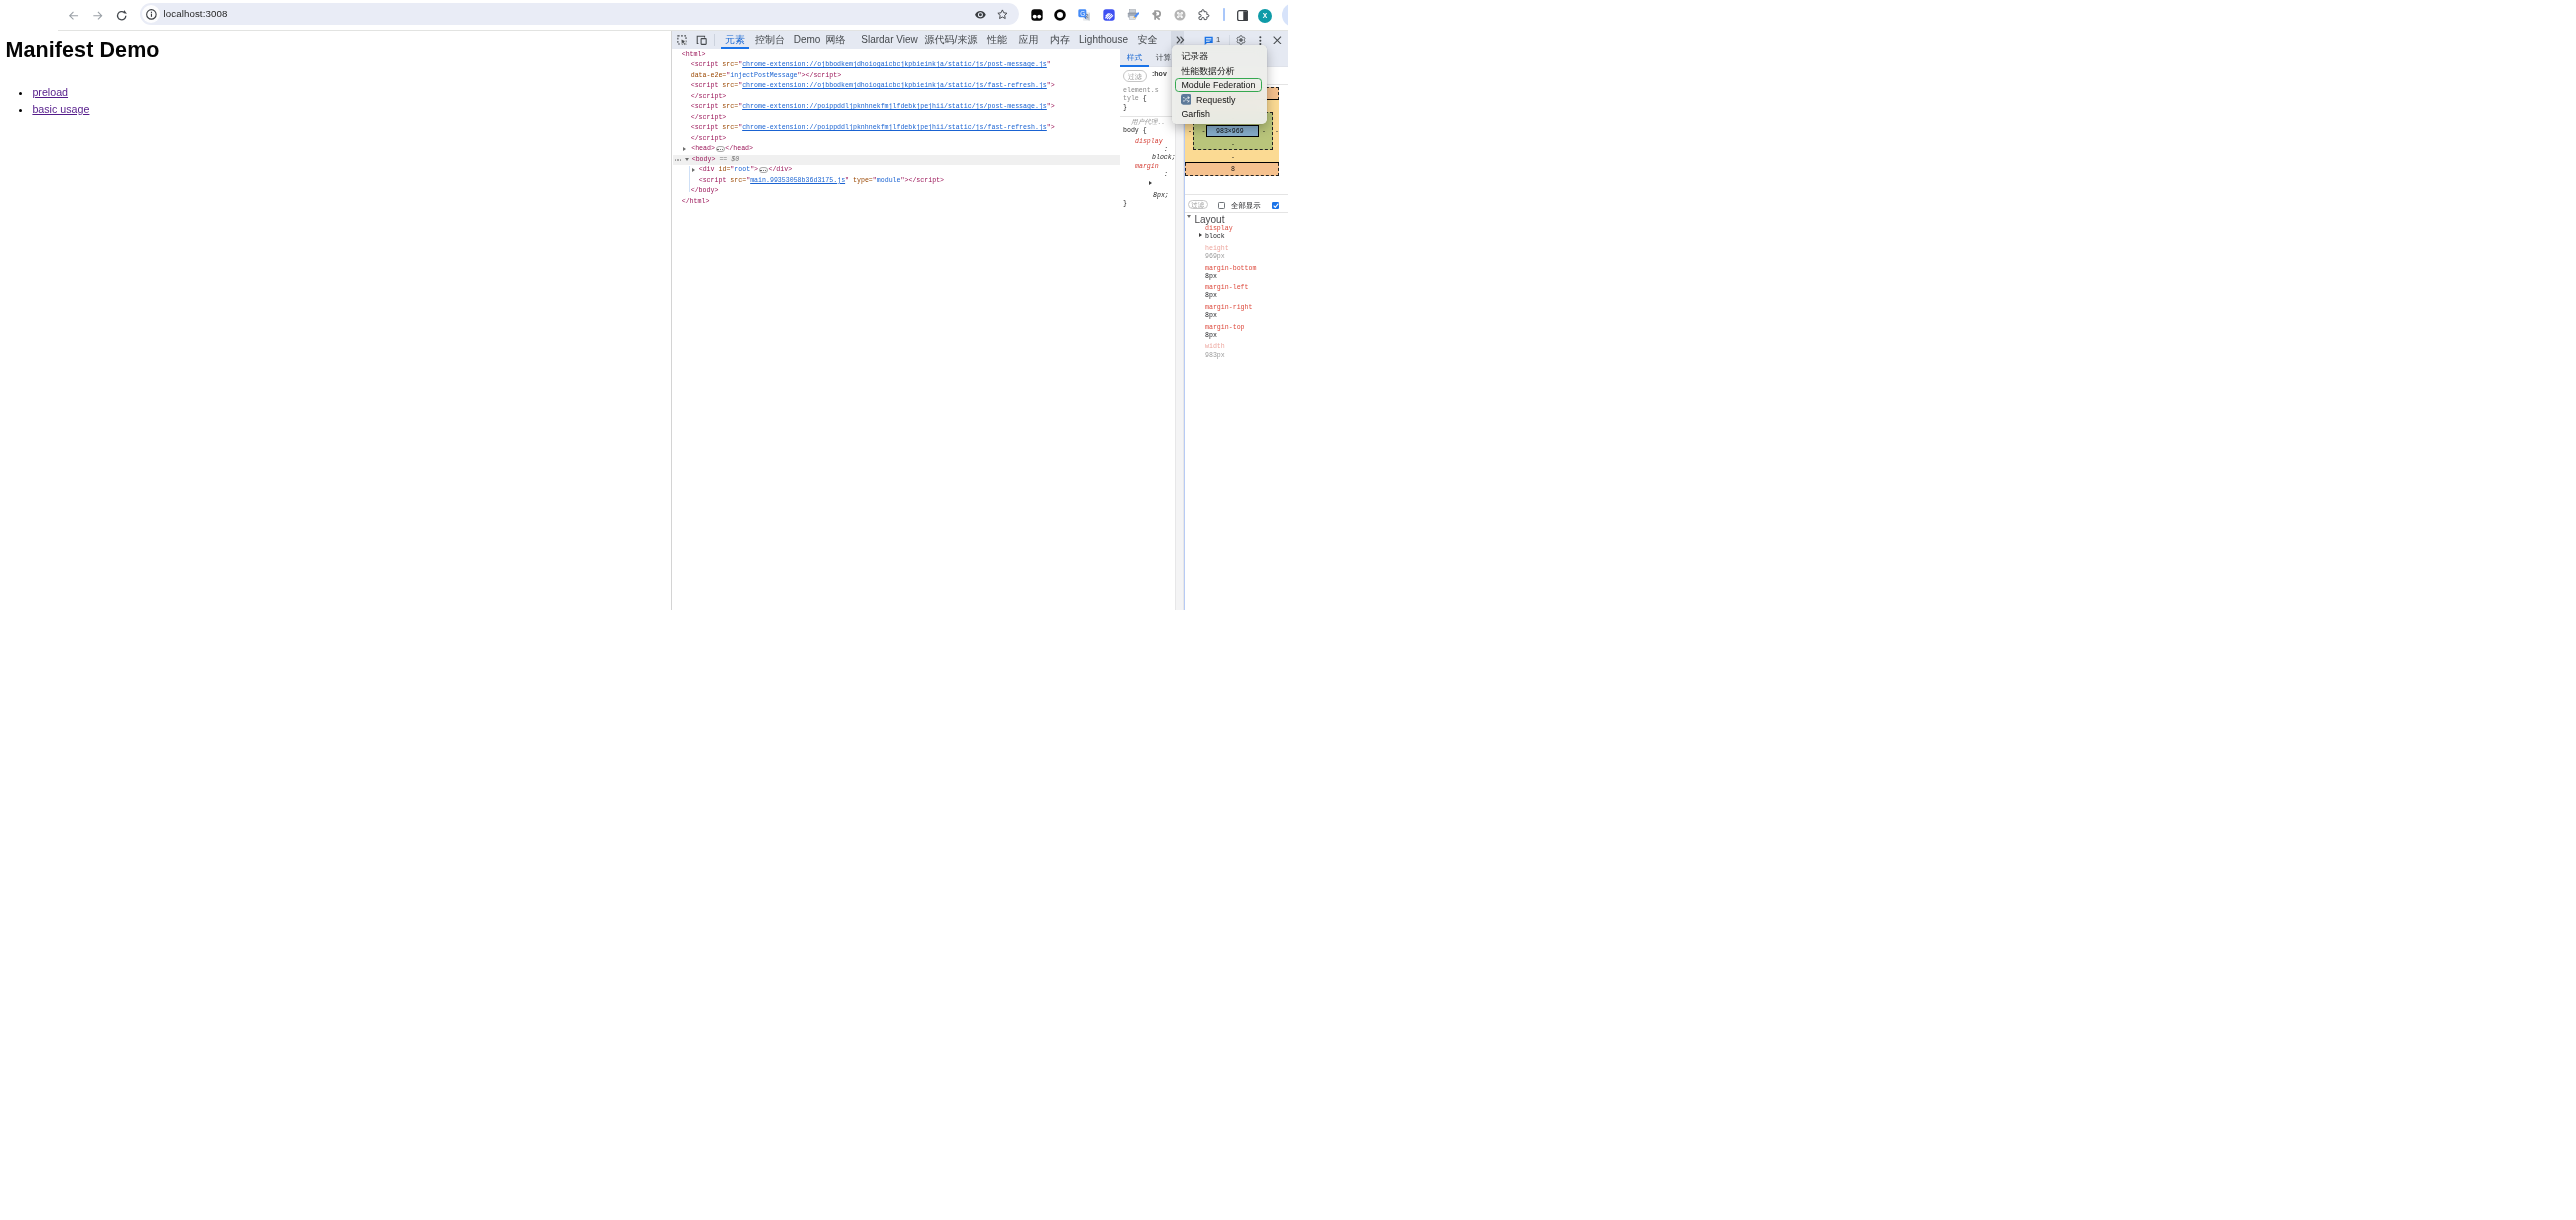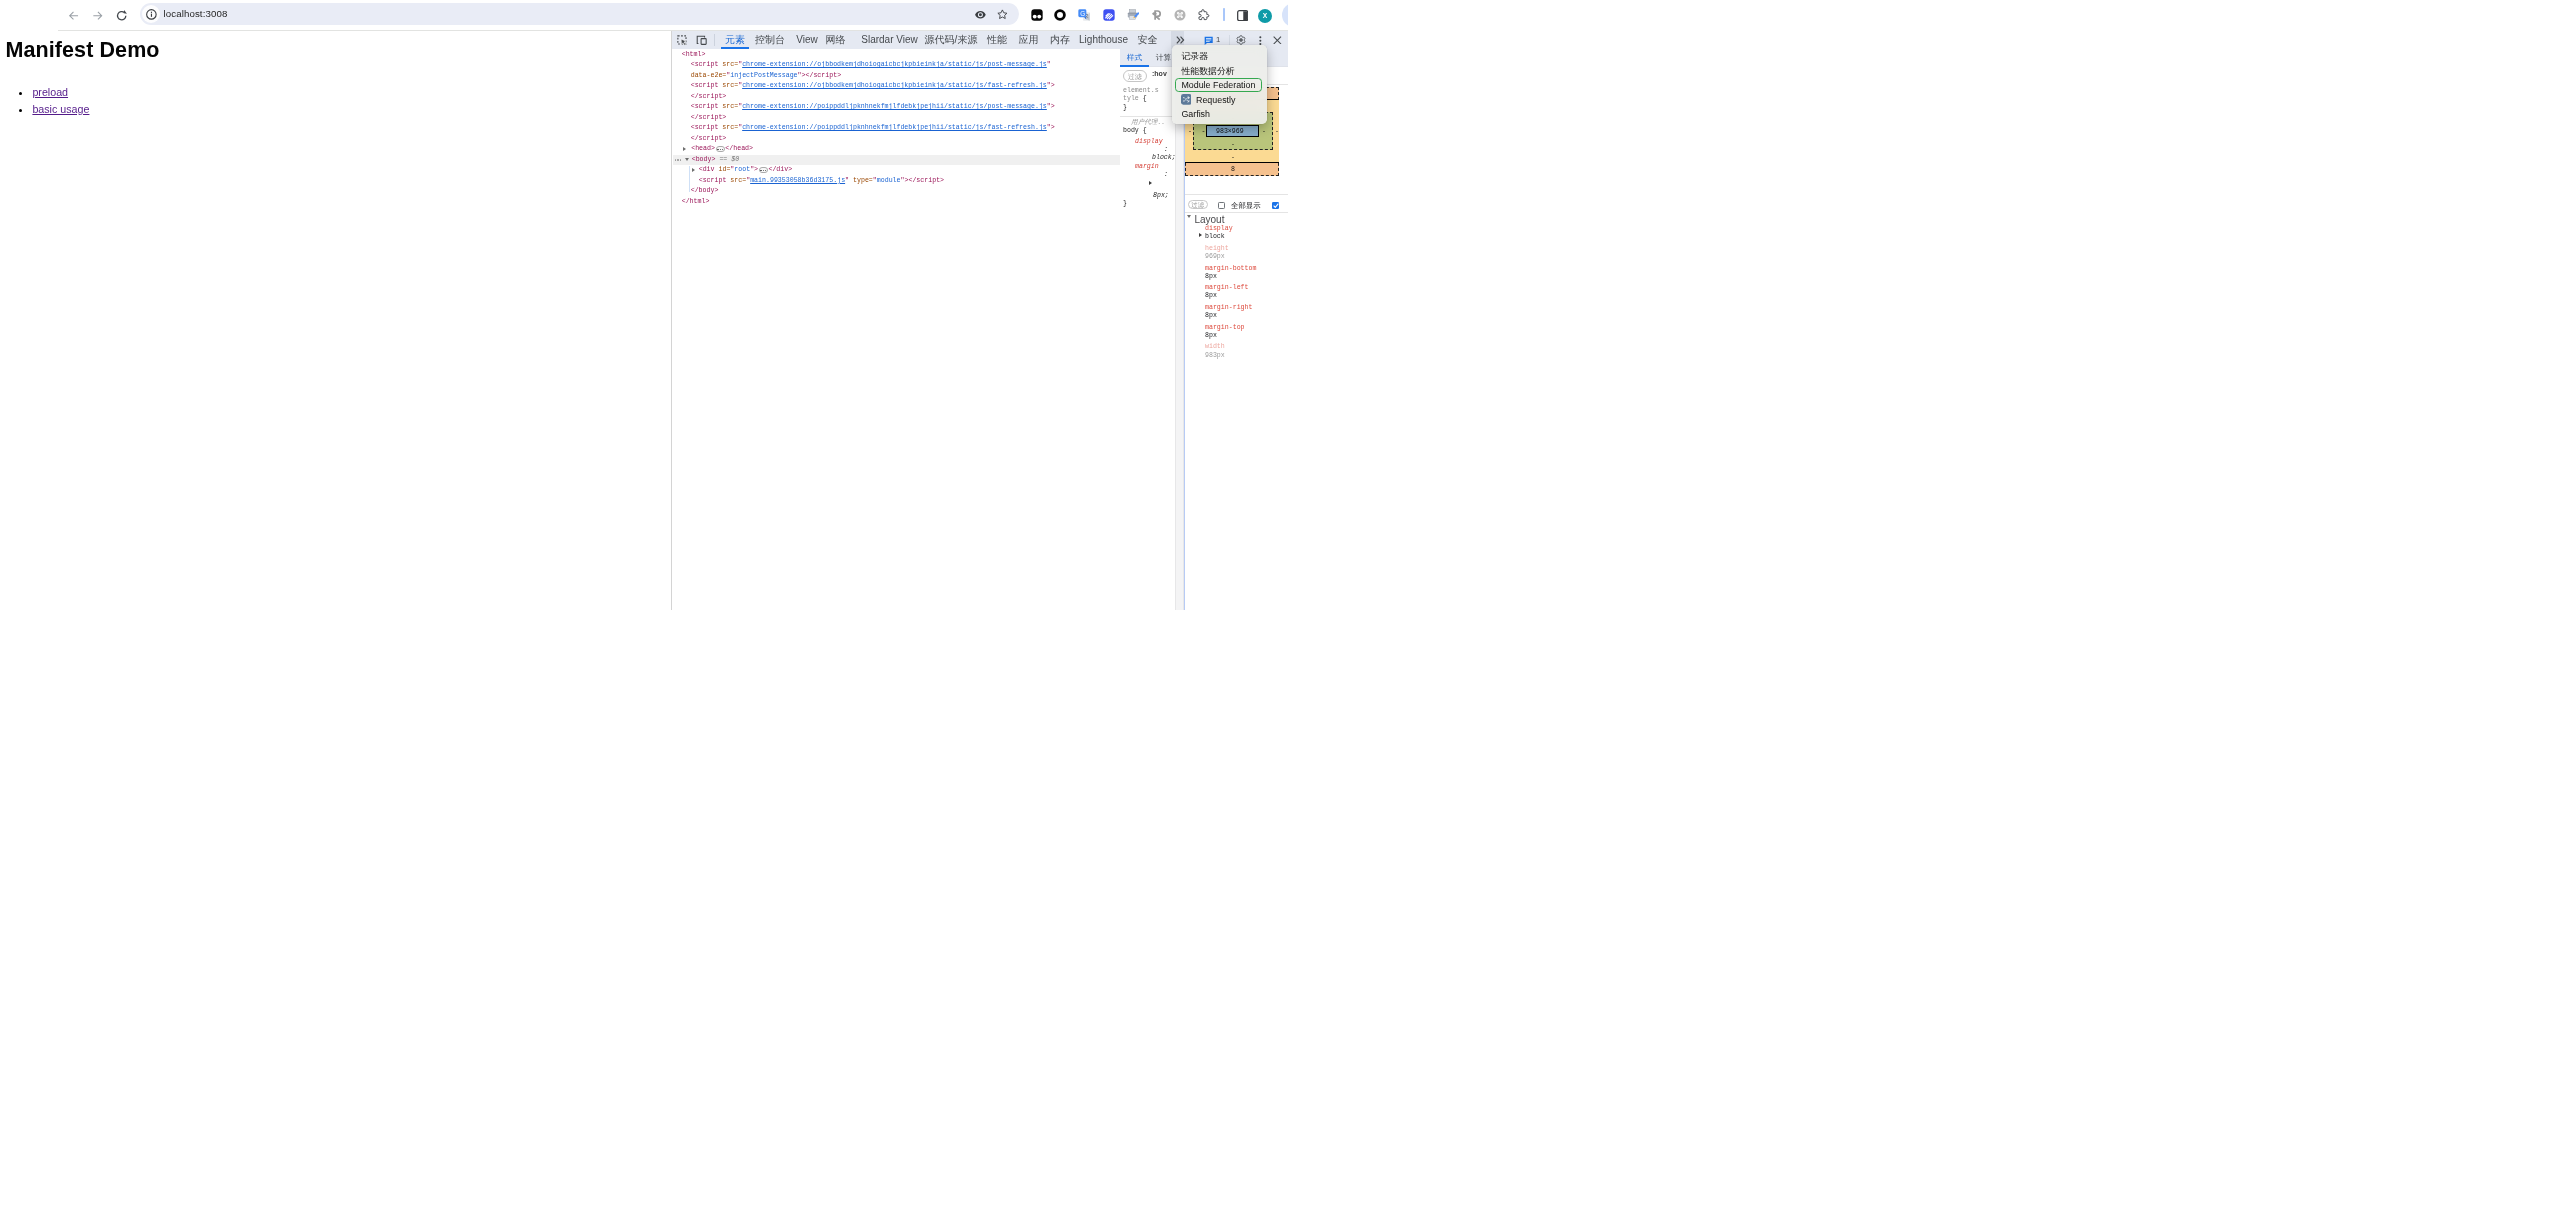--- a/index.html
+++ b/index.html
@@ -203,21 +203,21 @@
 
     <svg class="abs" style="left:24px;top:4px;width:11.4px;height:10.7px" viewBox="0 0 17 16">
       <g fill="none" stroke="#45494d" stroke-width="1.6">
         <path d="M3.6 12.8H1.8V2h11v1.6"></path>
         <rect x="7.6" y="5.4" width="7.6" height="8.6" rx="0.8"></rect>
       </g>
     </svg>
     <div class="abs" style="left:42px;top:3.4px;width:0.7px;height:11.4px;background:#ccd2dd"></div>
     <div class="dtab sel" style="left:47px;width:32px">元素</div>
     <div class="dtab" style="left:79px;width:38px">控制台</div>
-    <div class="dtab" style="left:117px;width:36px">View</div>
+    <div class="dtab" style="left:117px;width:36px">Demo</div>
     <div class="dtab" style="left:147px;width:33px">网络</div>
     <div class="dtab" style="left:187px;width:61px">Slardar View</div>
     <div class="dtab" style="left:248px;width:62px">源代码/来源</div>
     <div class="dtab" style="left:309px;width:32px">性能</div>
     <div class="dtab" style="left:341px;width:31px">应用</div>
     <div class="dtab" style="left:372px;width:32px">内存</div>
     <div class="dtab" style="left:403px;width:57px">Lighthouse</div>
     <div class="dtab" style="left:460px;width:31px">安全</div>
 
     <div class="abs" style="left:499px;top:0;width:13.4px;height:18px;background:rgba(60,70,90,0.09)"></div>

